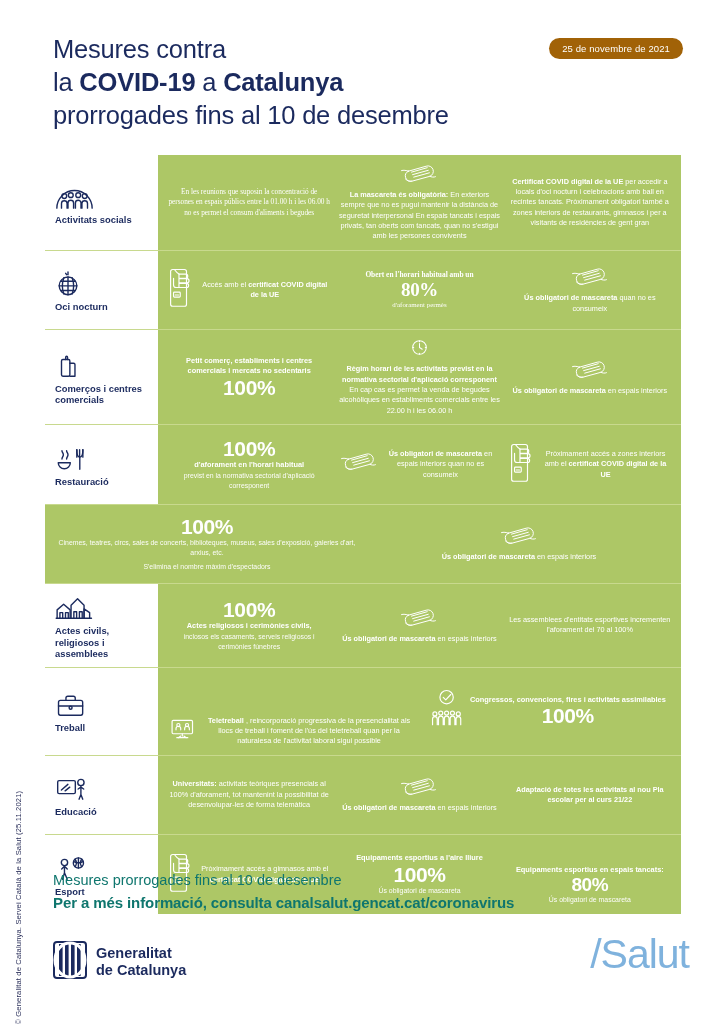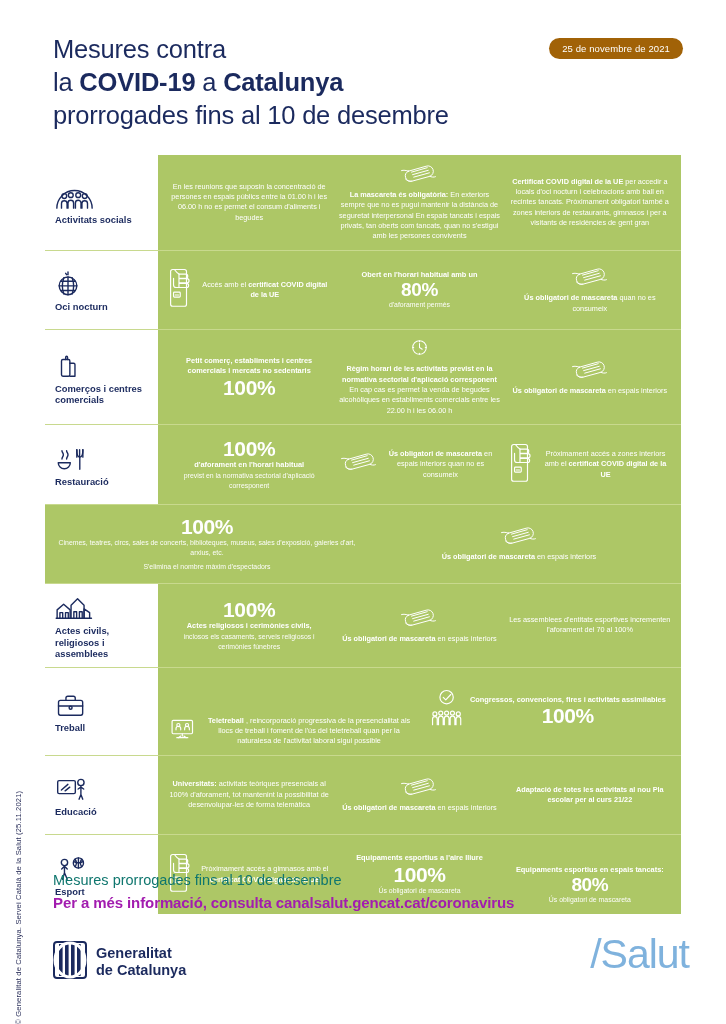--- a/index.html
+++ b/index.html
@@ -67,21 +67,21 @@
   .txt b{font-weight:700;}
   .big{font-size:21px;font-weight:700;line-height:1.05;letter-spacing:-0.4px;}
   .big.sm{font-size:19px;}
   .hd{font-size:7.4px;font-weight:700;line-height:1.4;}
   .mini{font-size:6.9px;line-height:1.42;opacity:.97;}
   .mask-wrap{display:block;margin:0 auto 3px auto;}
 
   
   .footnote{position:absolute;left:53px;top:870px;width:640px;}
   .fn1{font-size:14.5px;color:#0f766e;font-weight:400;line-height:1.5;}
-  .fn2{font-size:15px;color:#a21caf;font-weight:700;line-height:1.5;letter-spacing:-0.1px;}
+  .fn2{font-size:15px;color:#0f766e;font-weight:700;line-height:1.5;letter-spacing:-0.1px;}
 
   .brandbar{position:absolute;left:53px;top:935px;width:640px;height:62px;}
   .gencat{position:absolute;left:0;top:6px;display:flex;align-items:center;gap:9px;}
   .gencat .txt2{font-size:14.5px;font-weight:700;line-height:1.18;color:#1b2a5e;}
   .salut{position:absolute;right:4px;top:-4px;font-size:41px;color:#7fb2dd;font-weight:400;letter-spacing:-1px;}
 </style>
 </head>
 <body>
 
 <div class="page">
@@ -111,21 +111,21 @@
                 <circle cx="25" cy="12" r="2.6"></circle>
                 <circle cx="32" cy="13" r="2.6"></circle>
       <path d="M7 26v-5a3 3 0 0 1 6 0v5M14 26v-5.5a3 3 0 0 1 6 0V26M22 26v-5.5a3 3 0 0 1 6 0V26M29 26v-5a3 3 0 0 1 6 0v5"></path>
               </g>
             </svg>
           </div>
           <div class="lbl">Activitats socials</div>
         </div>
         <div class="cells">
           <div class="cell">
-            <div style="display: flex; flex-direction: column; justify-content: center;">
+            <div style="display: flex; flex-direction: column; justify-content: center; font-family: Liberation Serif, serif;">
               <div class="txt">En les reunions que suposin la concentració de persones en espais públics entre la 01.00 h i les 06.00 h no es permet el consum d'aliments i begudes</div>
             </div>
           </div>
           <div class="cell">
             <div style="display: flex; flex-direction: column; align-items: center; justify-content: center;">
               <span class="mask-wrap"><svg width="42" height="20" viewBox="0 0 56 28">
                   <g fill="none" stroke="#ffffff" stroke-width="1.4" stroke-linecap="round" stroke-linejoin="round">
         <path d="M13 11.5 L38 4.5 a7.5 7.5 0 0 1 5 14.2 L18 25.5 a7.5 7.5 0 0 1 -5 -14z"></path>
         <path d="M17.5 12.8 L39.5 6.6M19 16.3 L41 10.2M20.6 19.8 L42.6 13.7"></path>
         <path d="M13.5 11.6 C10 10.3 6.5 9.6 3.5 10.6"></path>
@@ -165,21 +165,21 @@
                   <path d="M8.5 33.5h4"></path>
         <path d="M13 8.5h8a2.5 2.5 0 0 1 0 5h-8zM13 14h9.5a2.5 2.5 0 0 1 0 5H13zM13 19.5h9a2.5 2.5 0 0 1 0 5h-9z"></path>
         <path d="M13 8.5c-2.5-1.5-4-3.5-5.5-5.5M13 24.5H9.5a3 3 0 0 1-3-3v-8"></path>
       </g>
               </svg></span>
             <div style="display: flex; flex-direction: column; align-items: center; justify-content: center;">
               <div class="txt">Accés amb el  <b>certificat COVID digital de la UE</b></div>
             </div>
           </div>
           <div class="cell">
-            <div style="display: flex; flex-direction: column; align-items: center; justify-content: center;">
+            <div style="display: flex; flex-direction: column; align-items: center; justify-content: center; font-family: Liberation Serif, serif;">
               <div class="hd">Obert en l'horari habitual amb un</div>
               <div class="big sm">80%</div>
               <div class="mini">d'aforament permès</div>
             </div>
           </div>
           <div class="cell">
             <div style="display: flex; flex-direction: column; align-items: center; justify-content: center;">
               <span class="mask-wrap"><svg width="42" height="20" viewBox="0 0 56 28">
                   <g fill="none" stroke="#ffffff" stroke-width="1.4" stroke-linecap="round" stroke-linejoin="round">
         <path d="M13 11.5 L38 4.5 a7.5 7.5 0 0 1 5 14.2 L18 25.5 a7.5 7.5 0 0 1 -5 -14z"></path>

